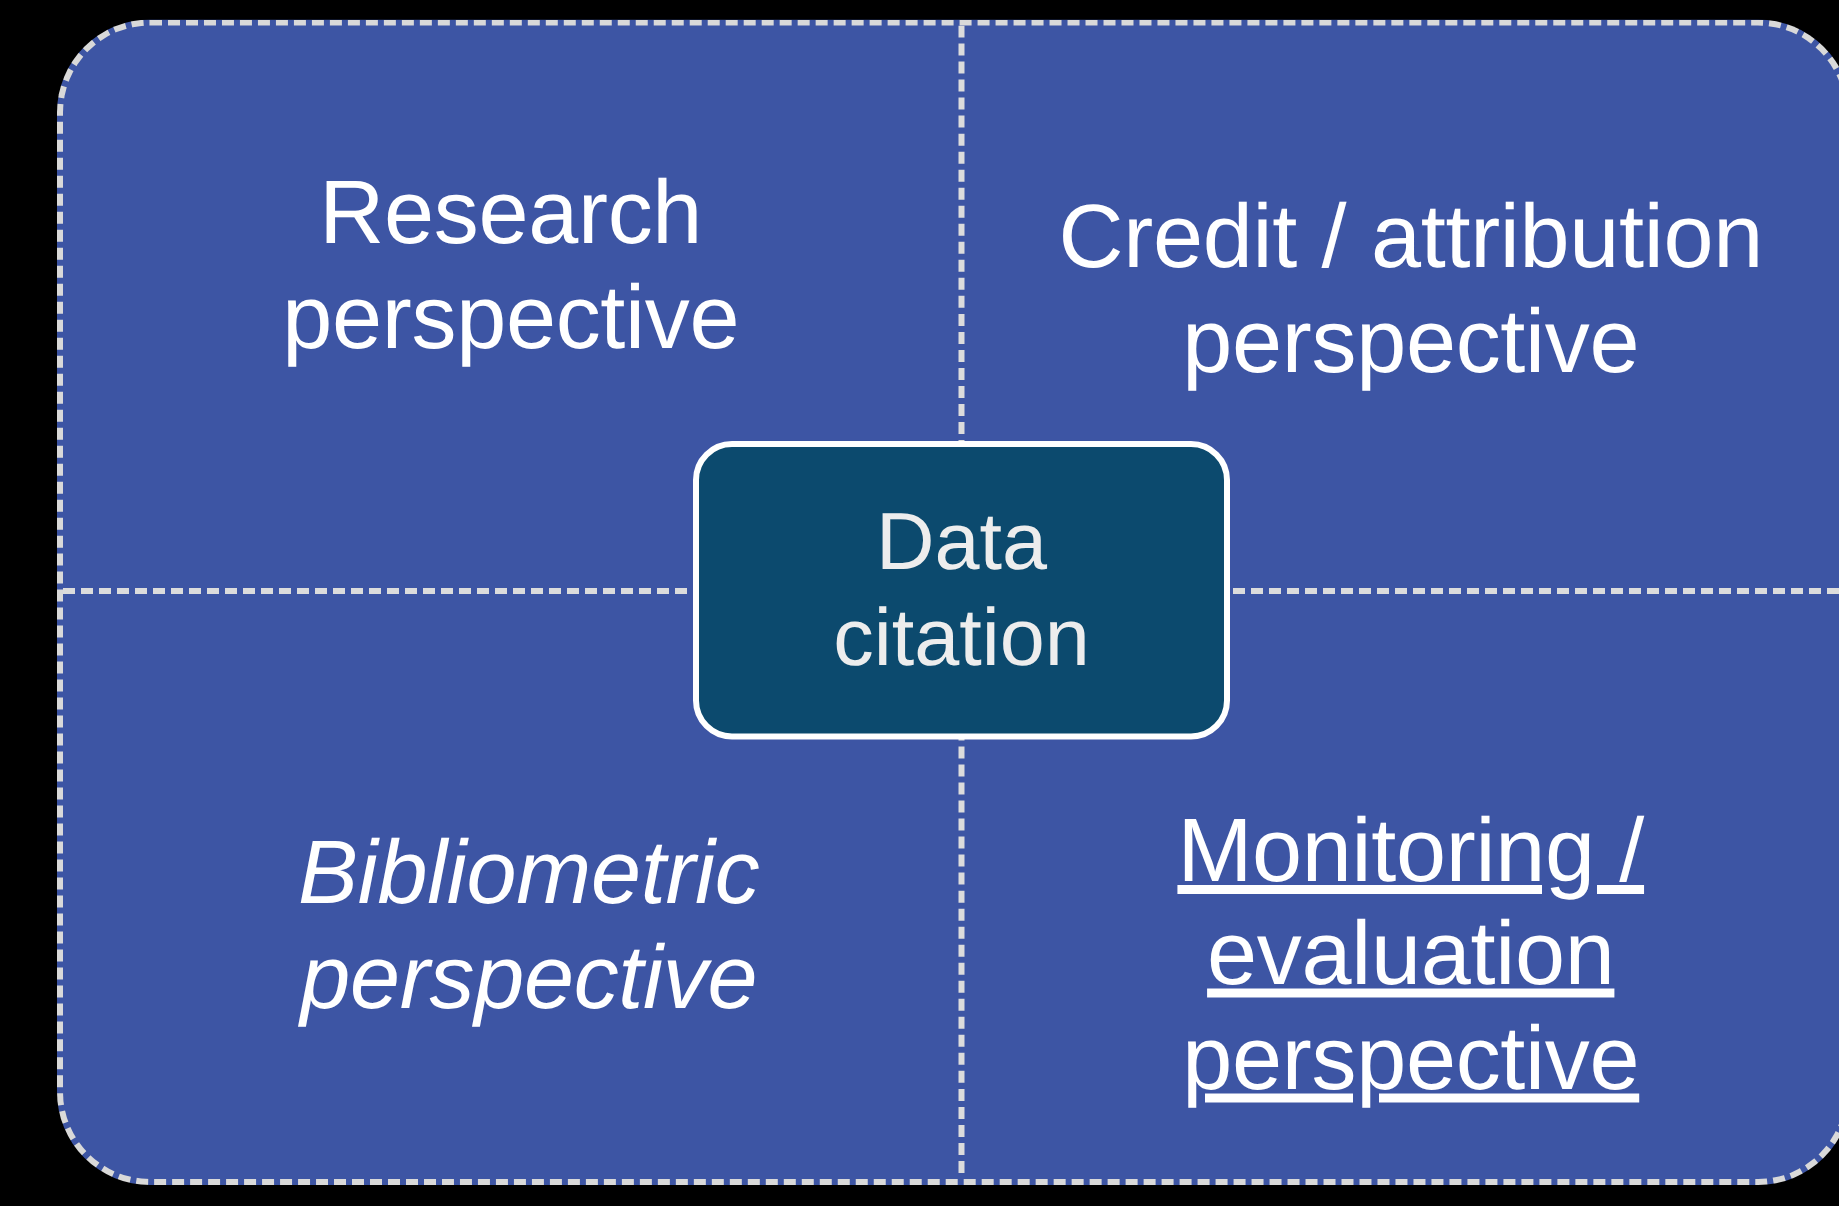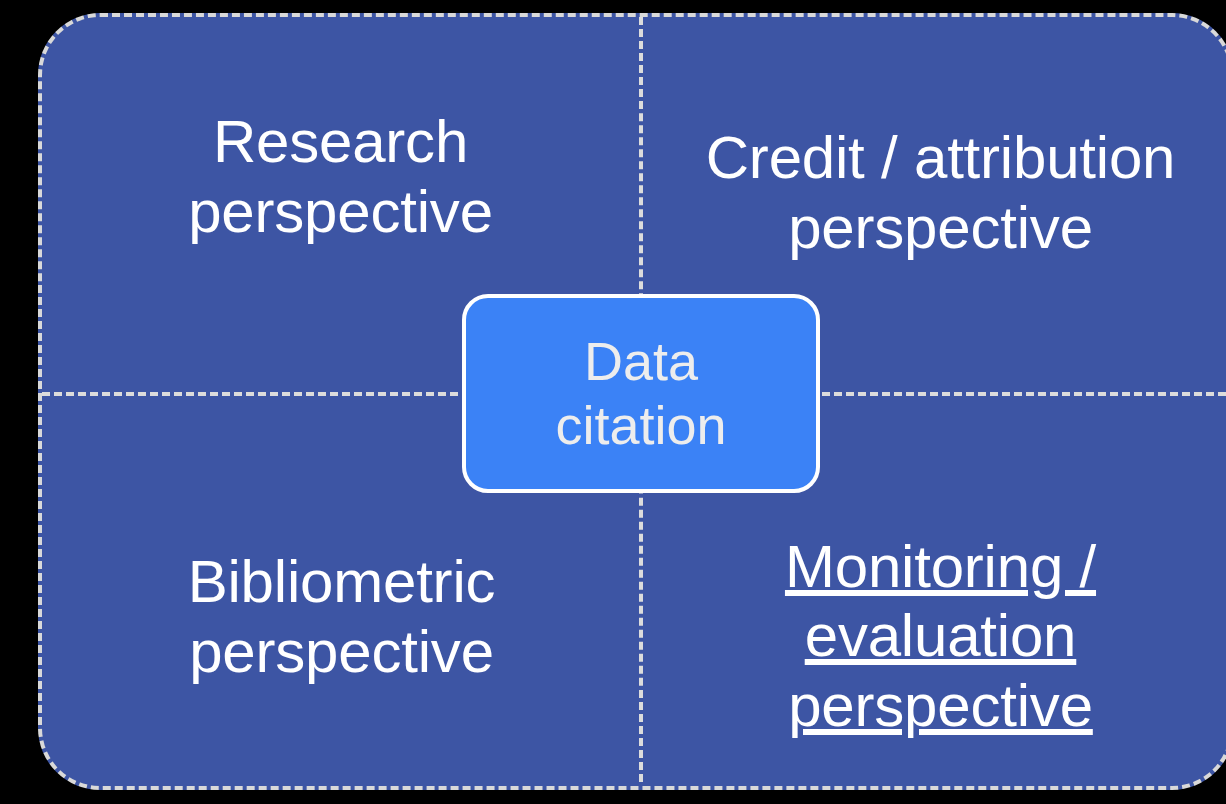--- a/index.html
+++ b/index.html
@@ -65,32 +65,32 @@
     color: #ffffff;
     font-size: 60px;
     line-height: 1.16;
     letter-spacing: -0.2px;
     font-weight: 400;
     white-space: pre-line;
   }
 
   .quad-tl { left: 0px;   top: 60px;  width: 597px; height: 200px; }
   .quad-tr { left: 601px; top: 76px;  width: 595px; height: 200px; }
-  .quad-bl { left: 1px;   top: 500px; width: 597px; height: 200px; }
+  .quad-bl { left: 12px;   top: 500px; width: 597px; height: 200px; font-style: italic; }
   .quad-br { left: 601px; top: 494px; width: 595px; height: 250px; text-decoration: underline; }
 
   
   .center-node {
     position: absolute;
     left: 420px;          
     top: 277px;           
     width: 358px;
     height: 199px;
     box-sizing: border-box;
-    background: #3b82f6;
+    background: #0c4a6e;
     border: 4px solid #ffffff;
     border-radius: 26px;
     display: flex;
     align-items: center;
     justify-content: center;
     text-align: center;
     color: #ededed;
     font-size: 54px;
     line-height: 1.18;
     font-weight: 400;

